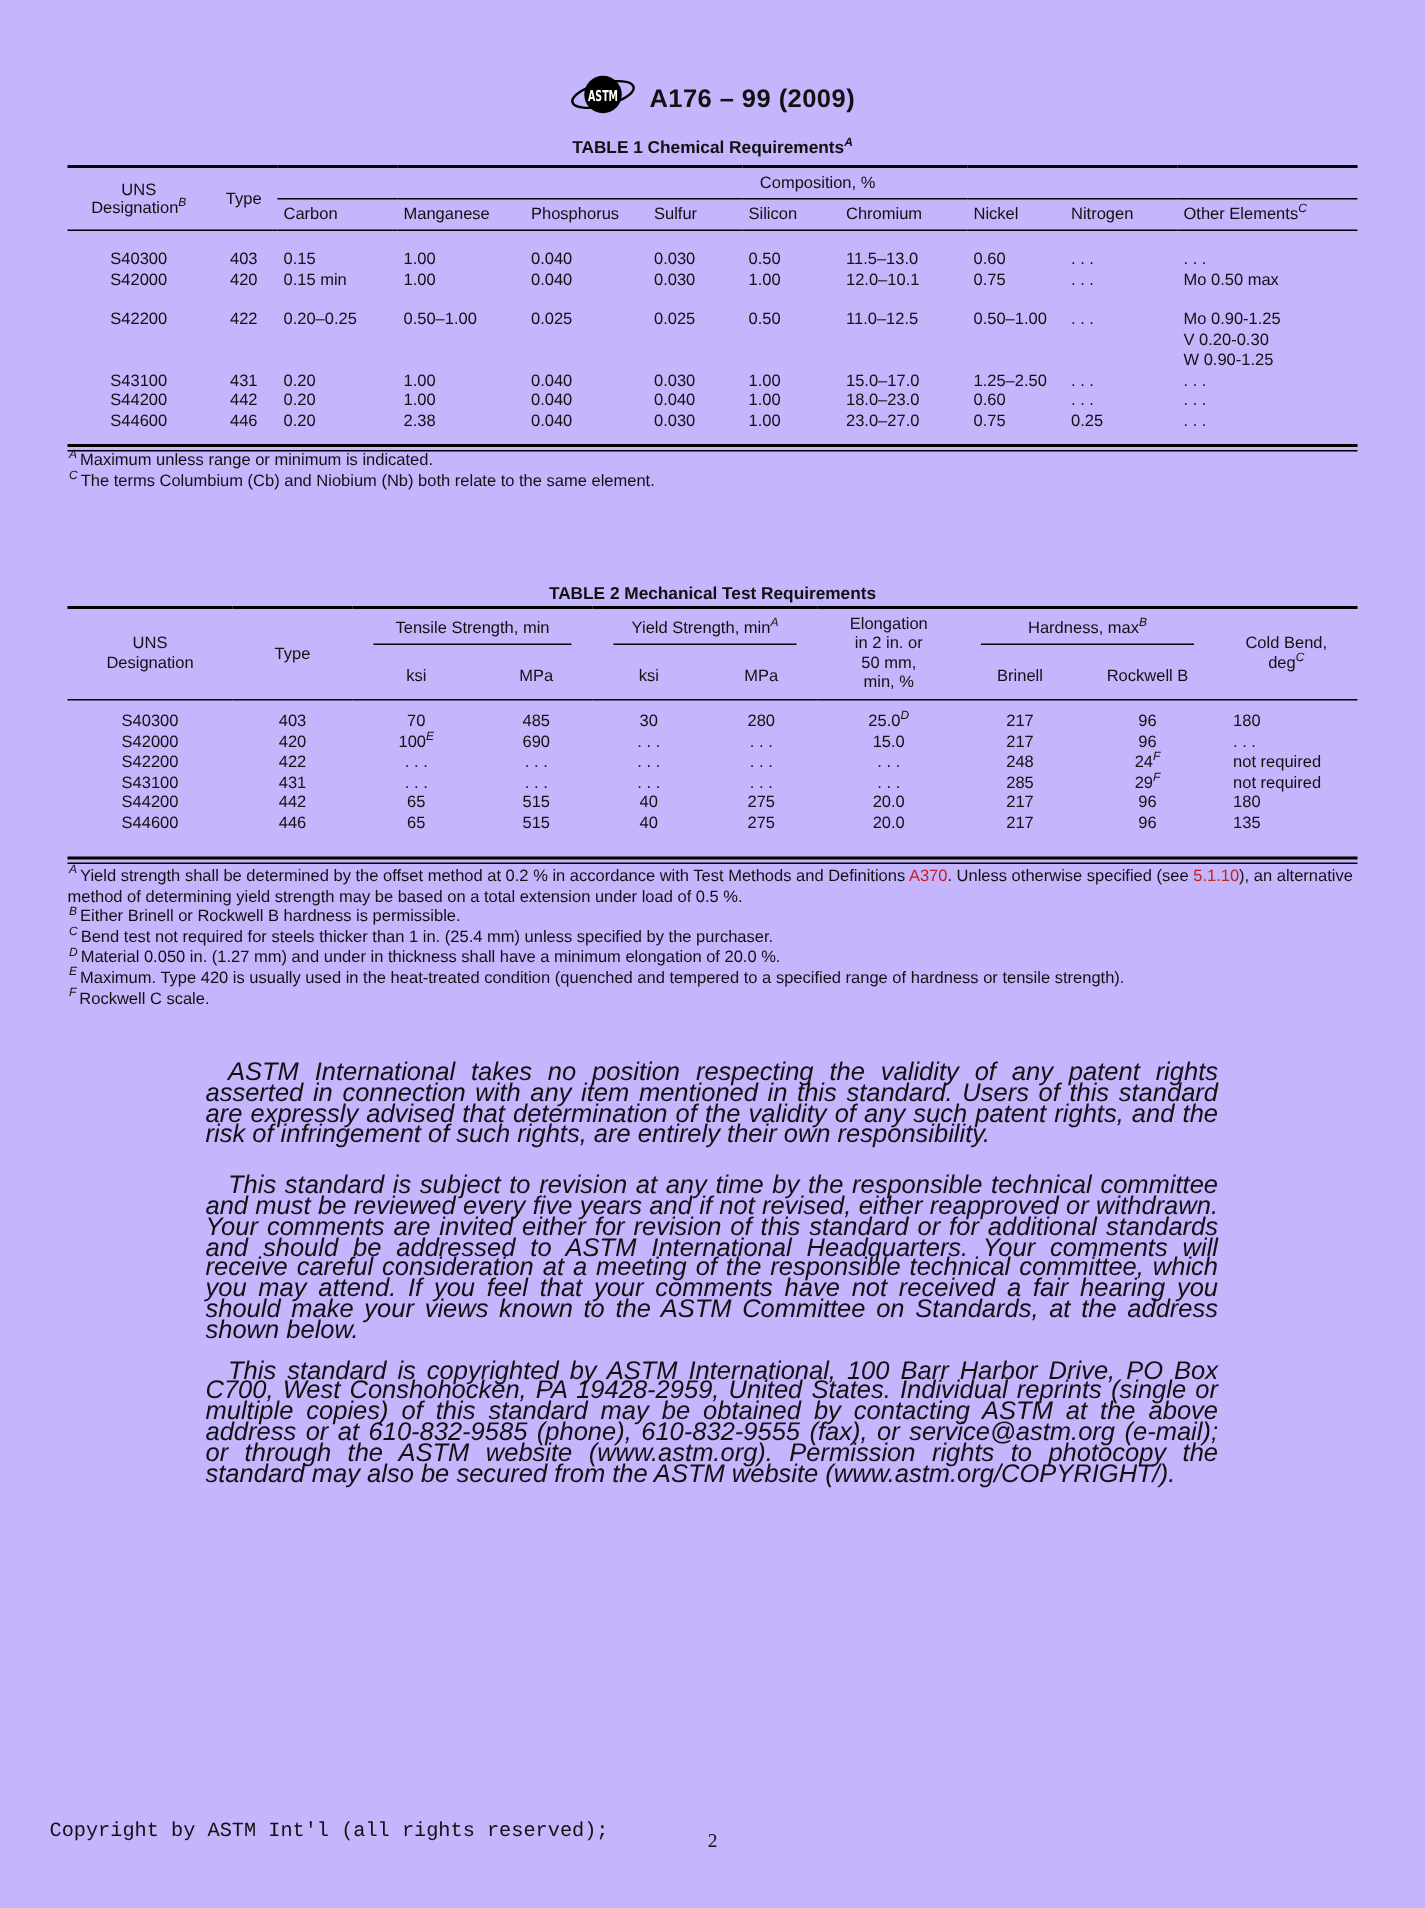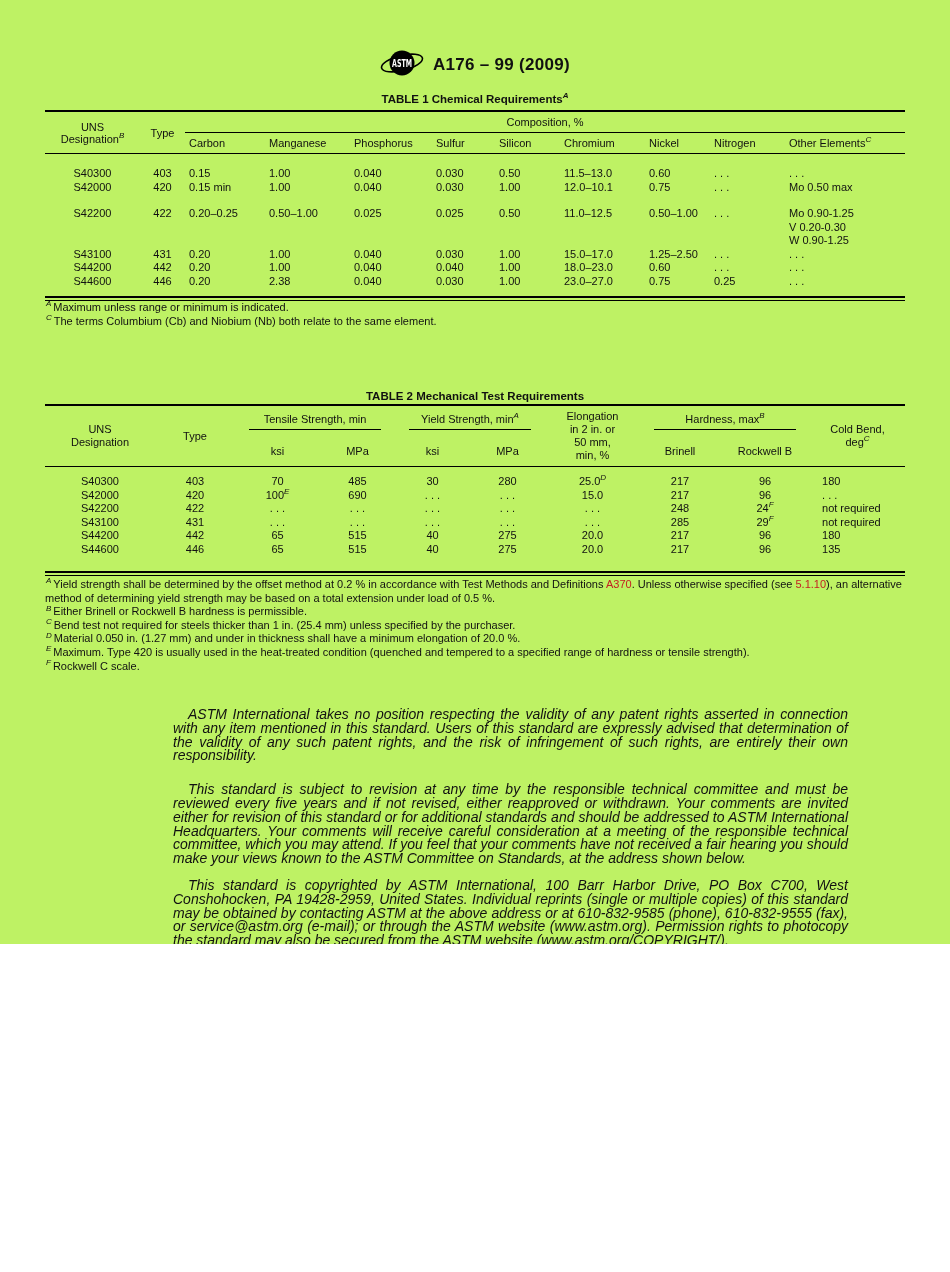--- a/index.html
+++ b/index.html
@@ -1,16 +1,16 @@
 <!DOCTYPE html>
 <html><head>
 <meta charset="utf-8">
 <style>
   html,body{margin:0;padding:0;background:#fff;}
-  .page{position:relative;width:950px;height:944px;background:#bef264;color:#111;
+  .page{position:relative;width:950px;height:1272px;background:#c4b5fd;color:#111;
         font-family:"Liberation Sans",sans-serif;overflow:hidden;}
 
   
   .doc-header{position:absolute;top:46px;left:0;right:0;display:flex;justify-content:center;align-items:center;gap:9px;}
   .doc-code{font-size:17px;font-weight:bold;letter-spacing:.3px;}
 
   
   .tbl-title{position:absolute;left:0;right:0;text-align:center;font-size:11.5px;font-weight:bold;}
   .t1-title{top:93px;}
   .t2-title{top:390px;}
@@ -48,21 +48,21 @@
   
   .fnblock{position:absolute;left:45px;width:862px;font-size:11px;}
   .fn1{top:301px;}
   .fn2{top:578px;}
   .fn{line-height:13.6px;}
   .fn sup{margin:0 2px 0 1px;}
   .link{color:#c32222;}
 
   
   .legal{position:absolute;left:137px;width:675px;top:708px;font-style:italic;
-         font-size:14px;line-height:13.8px;text-align:justify;margin-left:36px;}
+         font-size:17px;line-height:13.8px;text-align:justify;}
   .legal p{margin:0 0 20px 0;text-indent:15px;}
   .legal p.p2{margin-bottom:13px;}
   .legal p.p3{margin-bottom:0;}
 
   
   .footer-copy{position:absolute;left:33px;top:1214px;font-family:Liberation Mono, monospace;font-size:13.5px;}
   .page-num{position:absolute;left:0;right:0;top:1219px;text-align:center;
             font-family:"Liberation Serif",serif;font-size:13px;}
 </style>
 </head>

